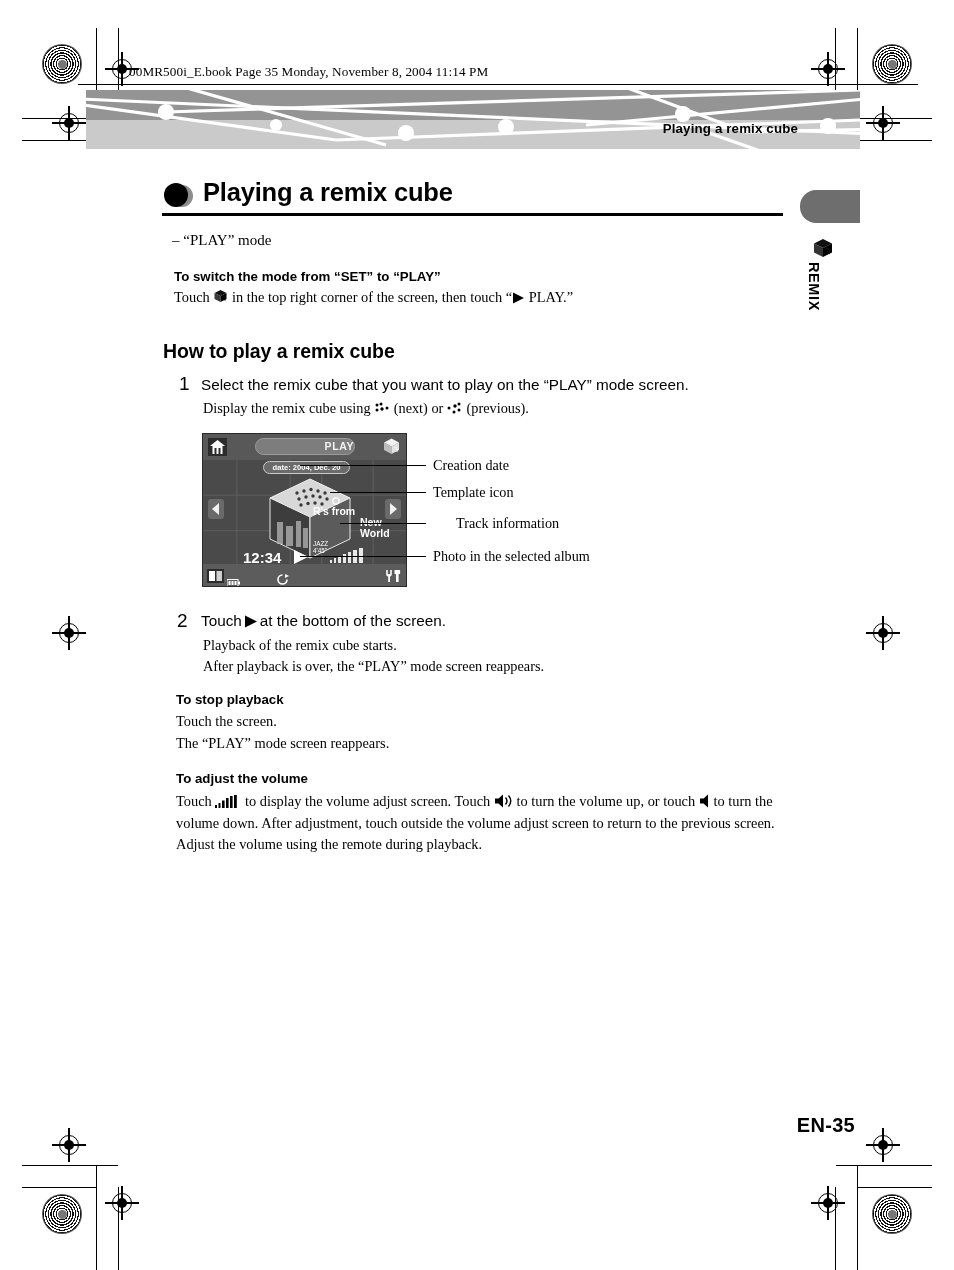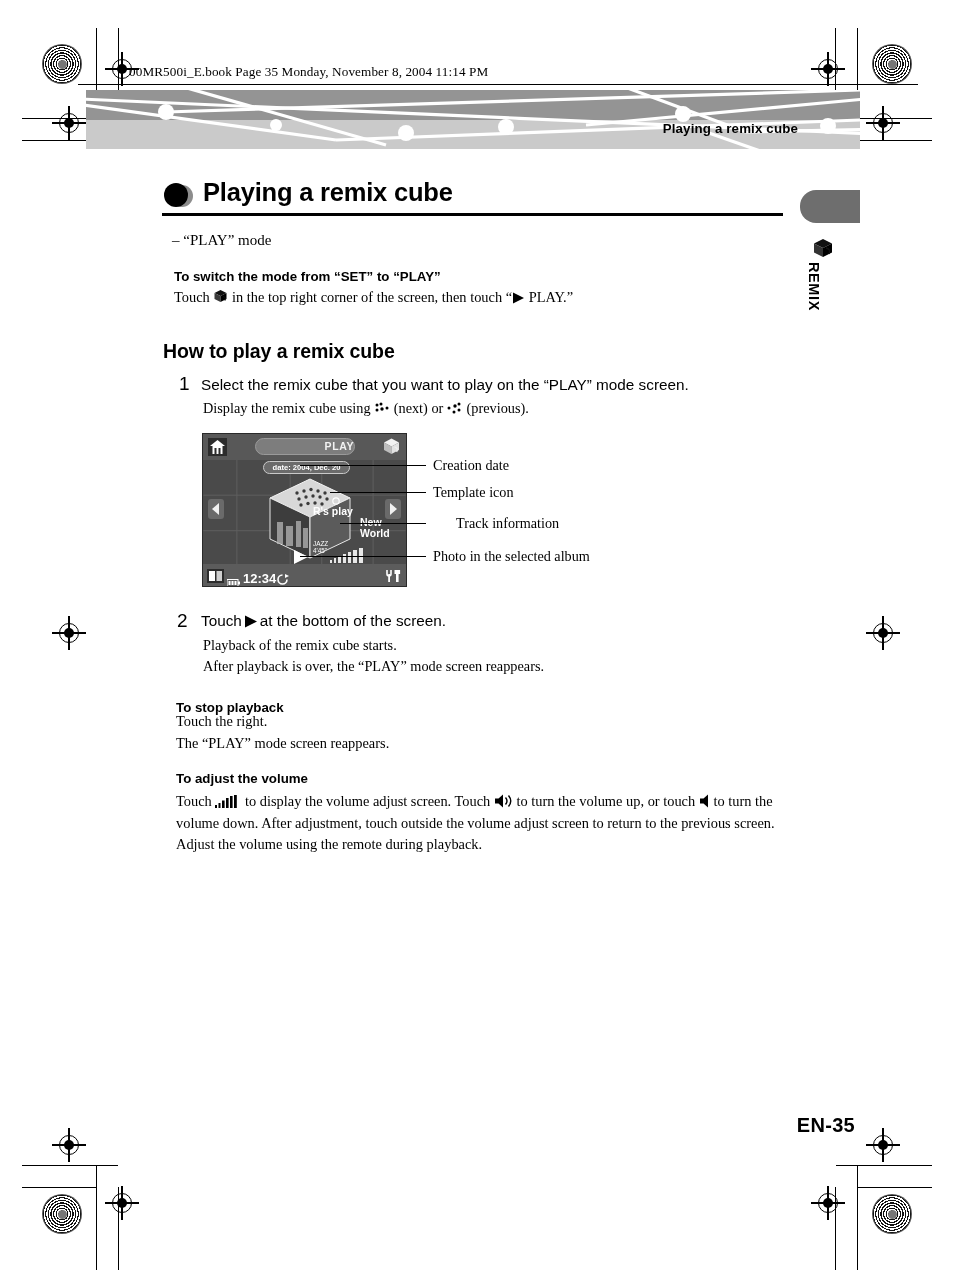--- a/index.html
+++ b/index.html
@@ -88,22 +88,22 @@
   .datebadge{position:absolute;left:60px;top:27px;width:87px;height:13px;border-radius:7px;
     background:#6b6b6b;border:1px solid #c9c9c9;box-sizing:border-box;}
   .datebadge span{display:block;text-align:center;line-height:11px;color:#fff;
     font-family:"Liberation Sans",sans-serif;font-weight:bold;font-size:7.6px;}
   .trackinfo{position:absolute;left:110px;top:72px;color:#fff;
     font-family:"Liberation Sans",sans-serif;}
   .trackinfo .t1{font-weight:bold;font-size:10.5px;line-height:11px;}
   .trackinfo .t2{font-weight:bold;font-size:10.5px;line-height:11px;margin-left:47px;}
   .trackinfo .t3{font-size:6.4px;line-height:7.4px;margin-top:1px;}
   .trackinfo .t4{font-size:6.4px;line-height:7.4px;}
-  .clock{position:absolute;left:28px;bottom:0;color:#fff;
-    font-family:"Liberation Sans",sans-serif;font-weight:bold;font-size:13px;}
+  .clock{position:absolute;left:28px;bottom:20px;color:#fff;
+    font-family:"Liberation Sans",sans-serif;font-weight:bold;font-size:15px;}
 
   
   .callout{position:absolute;font-family:"Liberation Serif",serif;font-size:14.2px;}
   .leader{position:absolute;height:1.2px;background:#000;}
 
   .pageno{position:absolute;right:99px;top:1114px;font-family:"Liberation Sans",sans-serif;
     font-weight:bold;font-size:20px;letter-spacing:.3px;}
 </style>
 </head>
 <body>
@@ -359,21 +359,21 @@
     <g fill="#b5b5b5" opacity=".75">
       <rect x="10" y="46" width="6" height="22"></rect>
       <rect x="19" y="50" width="7" height="20"></rect>
       <rect x="29" y="45" width="5" height="26"></rect>
       <rect x="36" y="52" width="5" height="20"></rect>
     </g>
     <circle cx="69" cy="25" r="3.2" fill="none" stroke="#ffffff" stroke-width="1.2"></circle>
   </svg>
 
   <div class="trackinfo">
-    <div class="t1">R's play</div>
+    <div class="t1">R's from</div>
     <div class="t2">New World</div>
     <div class="t3">JAZZ</div>
     <div class="t4">4'45"</div>
   </div>
 
   <div style="position:absolute;left:5px;top:65px;width:16px;height:20px;">
     <svg width="16" height="20" viewBox="0 0 16 20">
       <rect x="0" y="0" width="16" height="20" rx="3" fill="#6a6a6a"></rect>
       <polygon points="11,4 4,10 11,16" fill="#f0f0f0"></polygon>
     </svg>
@@ -450,22 +450,22 @@
 <div class="steptxt" style="left:201px;top:612px;white-space:nowrap;">
   <span>Touch</span><span class="ii" style="width:14px;height:13px;margin:0 2px;">
     <svg width="14" height="13" viewBox="0 0 14 13">
         <polygon points="1,0.5 13,6.5 1,12.5" fill="#000"></polygon>
       </svg>
   </span><span>at the bottom of the screen.</span>
 </div>
 <div class="stepsub" style="left:203px;top:637px;">Playback of the remix cube starts.</div>
 <div class="stepsub" style="left:203px;top:658px;text-align:center;">After playback is over, the “PLAY” mode screen reappears.</div>
 
-<div class="sec" style="left:176px;top:692px;margin-top:8px;">To stop playback</div>
-<div class="body" style="left:176px;top:713px;">Touch the right.</div>
+<div class="sec" style="left:176px;top:692px;">To stop playback</div>
+<div class="body" style="left:176px;top:713px;">Touch the screen.</div>
 <div class="body" style="left:176px;top:735px;">The “PLAY” mode screen reappears.</div>
 
 <div class="sec" style="left:176px;top:771px;">To adjust the volume</div>
 <div class="vpara">
   <span>Touch</span>
   <span class="ii" style="width:26px;height:13px;">
     <svg width="26" height="13" viewBox="0 0 26 13">
       <g fill="#000">
         <rect x="0" y="10" width="2" height="3"></rect>
           <rect x="3.5" y="8" width="2" height="5"></rect>

